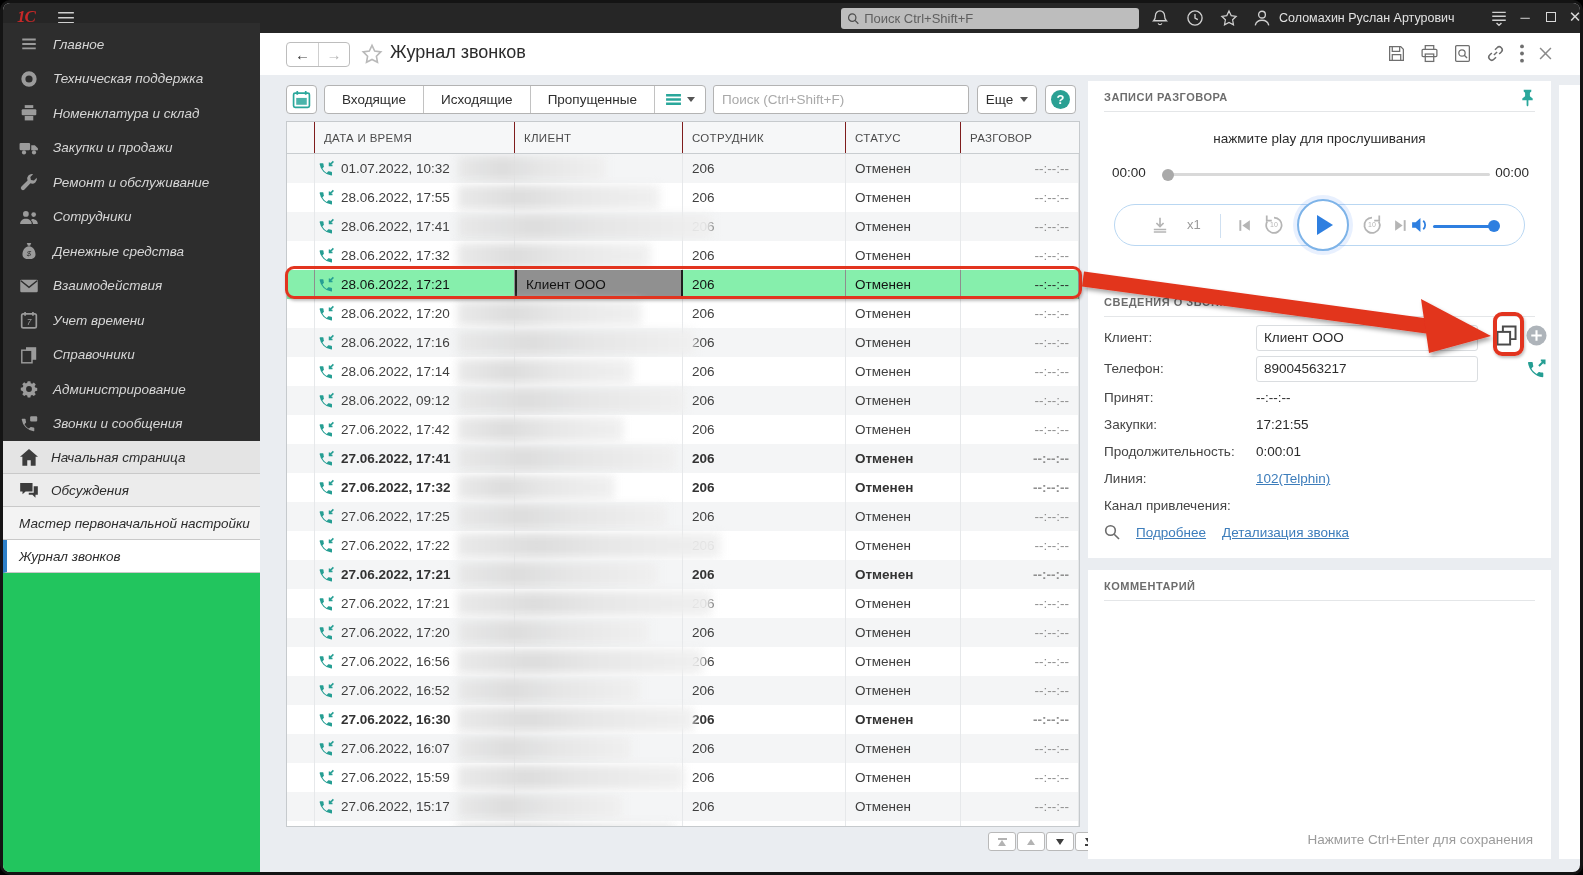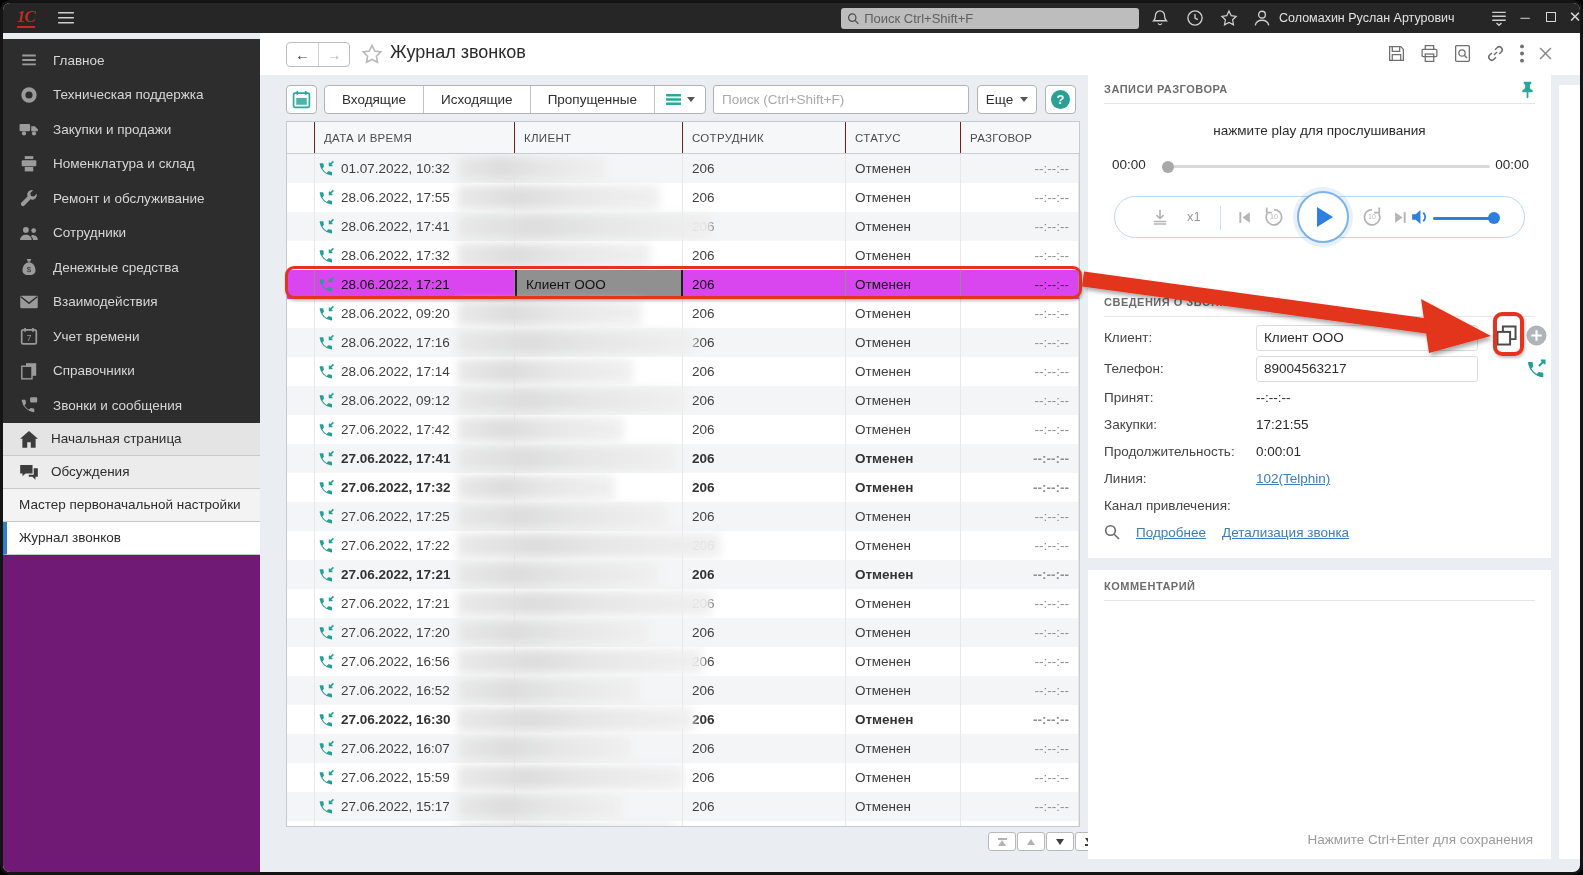--- a/index.html
+++ b/index.html
@@ -19,21 +19,21 @@
   .tb-search input { border:none; background:transparent; outline:none; width:100%; font-size:13px; color:#6d28d9;
                      font-family:"Liberation Sans", sans-serif; }
   .tb-search input::placeholder { color:#5f5f5f; }
   .tb-ico { position:absolute; top:6px; width:18px; height:18px; color:#cfcfcf; }
   .tb-user { position:absolute; left:1276px; top:8px; font-size:12.5px; color:#e2e2e2; white-space:nowrap; }
   .tb-win { position:absolute; top:4px; width:20px; height:20px; color:#d8d8d8; font-size:13px;
             display:flex; align-items:center; justify-content:center; }
   .maxbox { width:10px; height:10px; border:1.4px solid #d8d8d8; display:inline-block; }
 
   
-  .sidebar { position:absolute; left:0; top:36px; width:257px; bottom:0; background:#701a75; }
+  .sidebar { position:absolute; left:0; top:20px; width:257px; bottom:0; background:#22c55e;font-style:italic; }
   .sb-dark { background:#2d2d2d; padding-top:4px; }
   .sb-item { height:34.5px; display:flex; align-items:center; padding-left:16px; cursor:default; }
   .sb-item .sb-ic { width:20px; height:18px; color:#9b9b9b; flex:0 0 20px; }
   .sb-item .sb-lb { margin-left:14px; font-size:13.5px; color:#d6d6d6; white-space:nowrap; }
   .sb-light .sb-item { height:33px; border-bottom:1px solid #c9c9c9; position:relative; }
   .sb-light .sb-item .sb-ic { color:#3c3c3c; }
   .sb-light .sb-item .sb-lb { color:#2c2c2c; margin-left:12px; }
   .sb-light .sb-item.noicon .sb-lb { margin-left:0; }
   .sb-light .l0 { background:#e4e4e4; }
   .sb-light .l1 { background:#ececec; }
@@ -94,41 +94,41 @@
   .row.bold { font-weight:bold; color:#333; }
   .cell { display:flex; align-items:center; padding-left:9px; border-right:1px solid #e6e8ea;
           white-space:nowrap; overflow:visible; }
   .cell:last-child { border-right:none; }
   .cell.date { padding-left:3px; gap:6px; }
   .cell.talk { justify-content:flex-end; padding-right:9px; color:#8f8f8f; }
   .call-ic { width:17px; height:17px; color:#259e93; flex:0 0 17px; }
   .blurblock { position:absolute; left:170px; top:2px; height:25px; border-radius:2px;
                background:linear-gradient(90deg,#e9e9e9,#dcdcdc 30%,#e6e6e6 55%,#f0f0f0);
                filter:blur(4px); opacity:.95; pointer-events:none; }
-  .row.selected { background:#d946ef; color:#121212; }
+  .row.selected { background:#86efac; color:#121212; }
   .row.selected .cell { border-right:1px solid #8e8e8e; }
   .row.selected .cell.client { background:#909090; border-left:2px solid #1f1f1f; border-right:2px solid #1f1f1f; }
   .row.selected .cell.talk { color:#2e2e2e; }
 
   
   .tnav { position:absolute; left:985px; top:829px; display:flex; gap:1px; }
   .tnav .b { width:28px; height:19px; background:#fff; border:1px solid #b9b9b9; border-radius:3px;
              display:flex; flex-direction:column; align-items:center; justify-content:center; }
   .tri { width:0; height:0; border-left:4.5px solid transparent; border-right:4.5px solid transparent; }
   .tri.up { border-bottom:6px solid #b3b3b3; }
   .tri.dn { border-top:6px solid #3e3e3e; }
   .bar { width:9px; height:2px; background:#b3b3b3; }
   .bar.dark { background:#3e3e3e; }
 
   
   .card { position:absolute; left:1085px; width:463px; background:#fff; }
   .card-title { position:absolute; left:16px; top:10px; font-size:11px; font-weight:bold; color:#6d6d6d;
                 letter-spacing:.5px; }
   .card-divider { position:absolute; left:16px; right:16px; top:30px; height:1px; background:#e4e6e8; }
-  .card.player { top:70px; height:214px;text-decoration:underline; }
+  .card.player { top:78px; height:214px;text-decoration:underline; }
   .pin { position:absolute; right:16px; top:8px; width:15px; height:18px; color:#2aa79b; }
   .play-hint { position:absolute; left:0; right:0; top:50px; text-align:center; font-size:13.5px; color:#2b2b2b; }
   .time-l { position:absolute; left:24px; top:84px; font-size:13.5px; color:#2b2b2b; }
   .time-r { position:absolute; right:22px; top:84px; font-size:13.5px; color:#2b2b2b; }
   .seek { position:absolute; left:76px; top:92px; width:326px; height:3px; background:#d9d9d9; border-radius:2px; }
   .seek-knob { position:absolute; left:-2px; top:-4.5px; width:12px; height:12px; border-radius:50%; background:#a9a9a9; }
   .pill { position:absolute; left:26px; top:123px; width:411px; height:42px; border:1px solid #b9d7f2;
           border-radius:22px; background:#fff; }
   .pc { position:absolute; display:flex; align-items:center; justify-content:center; }
   .pc.gray { color:#b5b5b5; }
@@ -245,46 +245,46 @@
         <div class="sb-item">
     <span class="sb-ic">
             <svg viewBox="0 0 16 16">
               <path fill="currentColor" fill-rule="evenodd" d="M8 1.2a6.8 6.8 0 100 13.6A6.8 6.8 0 008 1.2zm0 3.6a3.2 3.2 0 110 6.4 3.2 3.2 0 010-6.4z"></path>
             </svg>
           </span>
     <span class="sb-lb">Техническая поддержка</span>
   </div>
         <div class="sb-item">
     <span class="sb-ic">
+            <svg viewBox="0 0 16 16">
+              <g fill="currentColor">
+                <rect x="4.2" y="1" width="7.6" height="2.6"></rect>
+                <rect x="1.5" y="4.6" width="13" height="5.4" rx="1"></rect>
+                <rect x="4.2" y="10.6" width="7.6" height="4"></rect>
+              </g>
+            </svg>
+          </span>
+    <span class="sb-lb">Номенклатура и склад</span>
+  </div>
+        <div class="sb-item">
+    <span class="sb-ic">
             <svg viewBox="0 0 18 14">
               <g fill="currentColor">
                 <rect x="0.5" y="2.5" width="9.5" height="6.5" rx="1"></rect>
                 <path d="M11 4.5h3.2L17 7.3V9h-6z"></path>
                 <circle cx="4.5" cy="11" r="1.9"></circle>
                 <circle cx="13.5" cy="11" r="1.9"></circle>
               </g>
             </svg>
           </span>
     <span class="sb-lb">Закупки и продажи</span>
   </div>
         <div class="sb-item">
     <span class="sb-ic">
             <svg viewBox="0 0 16 16">
-              <g fill="currentColor">
-                <rect x="4.2" y="1" width="7.6" height="2.6"></rect>
-                <rect x="1.5" y="4.6" width="13" height="5.4" rx="1"></rect>
-                <rect x="4.2" y="10.6" width="7.6" height="4"></rect>
-              </g>
-            </svg>
-          </span>
-    <span class="sb-lb">Номенклатура и склад</span>
-  </div>
-        <div class="sb-item">
-    <span class="sb-ic">
-            <svg viewBox="0 0 16 16">
               <path fill="currentColor" d="M14.9 4.2a4.2 4.2 0 01-5.6 5L4 14.6a1.9 1.9 0 01-2.7-2.7L6.7 6.6a4.2 4.2 0 015-5.6L9.2 3.5l.5 2.7 2.7.5z"></path>
             </svg>
           </span>
     <span class="sb-lb">Ремонт и обслуживание</span>
   </div>
         <div class="sb-item">
     <span class="sb-ic">
             <svg viewBox="0 0 18 14">
               <g fill="currentColor">
                 <circle cx="6.2" cy="4.2" r="2.6"></circle>
@@ -328,20 +328,28 @@
     <span class="sb-lb">Учет времени</span>
   </div>
         <div class="sb-item">
     <span class="sb-ic">
             <svg viewBox="0 0 14 15">
               <rect x="4.5" y="1" width="8.5" height="10.5" fill="currentColor"></rect>
               <rect x="1" y="3.5" width="8.5" height="10.5" fill="#2d2d2d" stroke="currentColor" stroke-width="1.2"></rect>
             </svg>
           </span>
     <span class="sb-lb">Справочники</span>
+  </div>
+        <div class="sb-item">
+    <span class="sb-ic">
+            <svg viewBox="0 0 16 16">
+              <path fill="currentColor" fill-rule="evenodd" d="M6.8 1h2.4l.4 1.8 1.2.5 1.5-1 1.7 1.7-1 1.5.5 1.2 1.8.4v2.4l-1.8.4-.5 1.2 1 1.5-1.7 1.7-1.5-1-1.2.5-.4 1.8H6.8l-.4-1.8-1.2-.5-1.5 1-1.7-1.7 1-1.5-.5-1.2L.7 9.2V6.8l1.8-.4.5-1.2-1-1.5L3.7 2l1.5 1 1.2-.5zM8 5.4a2.6 2.6 0 100 5.2 2.6 2.6 0 000-5.2z"></path>
+            </svg>
+          </span>
+    <span class="sb-lb">Администрирование</span>
   </div>
         <div class="sb-item">
     <span class="sb-ic">
             <svg viewBox="0 0 16 16">
               <path fill="currentColor" d="M4 8.2c.9 1.7 2.2 3 3.9 3.9l1.3-1.3c.2-.2.4-.2.6-.2.7.2 1.5.4 2.3.4.3 0 .6.2.6.6v2.3c0 .3-.3.6-.6.6A12.6 12.6 0 011.5 3.9c0-.3.3-.6.6-.6h2.3c.4 0 .6.3.6.6 0 .8.2 1.6.4 2.3.1.2 0 .4-.2.6z"></path>
               <rect x="9" y="1.2" width="6.3" height="4.6" rx="1" fill="currentColor"></rect>
             </svg>
           </span>
     <span class="sb-lb">Звонки и сообщения</span>
   </div>
@@ -555,21 +563,21 @@
         </div>
         <div class="row odd">
           <div class="cell"></div>
           <div class="cell date">
             <span class="call-ic">
               <svg viewBox="0 0 17 17">
                 <path fill="currentColor" d="M4.4 8.6c1 1.9 2.4 3.4 4.3 4.3l1.4-1.4c.2-.2.5-.3.7-.2.8.3 1.7.4 2.5.4.4 0 .7.3.7.7v2.5c0 .4-.3.7-.7.7A13.7 13.7 0 011.6 3.9c0-.4.3-.7.7-.7h2.5c.4 0 .7.3.7.7 0 .9.1 1.7.4 2.5.1.3 0 .5-.2.7z"></path>
                 <path stroke="currentColor" stroke-width="1.5" fill="none" d="M15.4 1.4l-3.7 3.7M11.5 2.4v3h3"></path>
               </svg>
             </span>
-            <span>28.06.2022, 09:20</span>
+            <span>28.06.2022, 17:20</span>
           </div>
           <div class="cell client"></div>
           <div class="cell">206</div>
           <div class="cell">Отменен</div>
           <div class="cell talk">--:--:--</div>
           <div class="blurblock" style="width: 185px;"></div>
         </div>
         <div class="row even">
           <div class="cell"></div>
           <div class="cell date">

